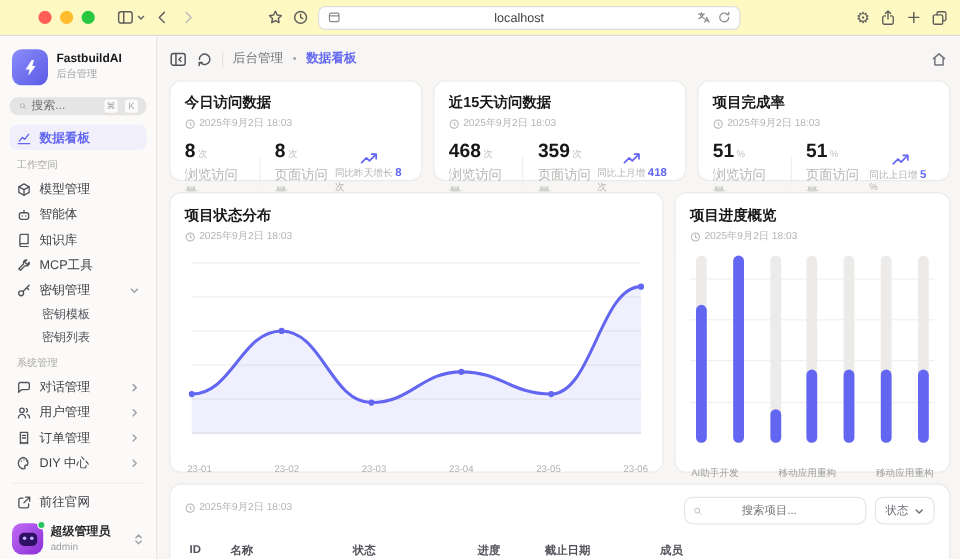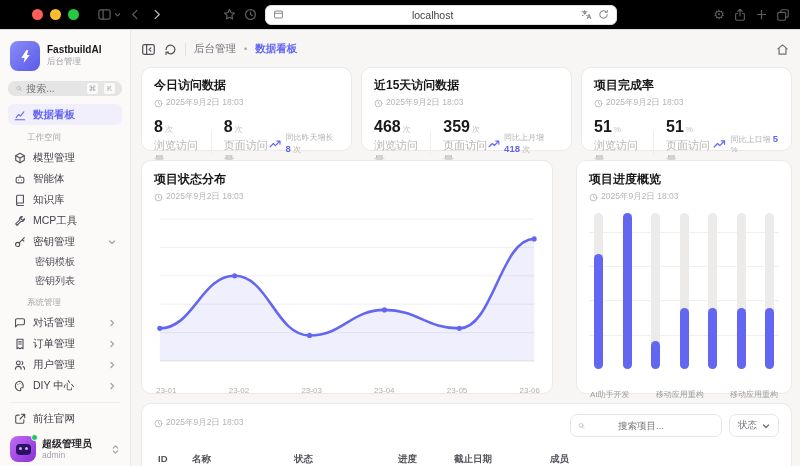--- a/index.html
+++ b/index.html
@@ -2,21 +2,21 @@
 <html><head>
 <meta charset="utf-8">
 <style>
   * { margin:0; padding:0; box-sizing:border-box; }
   html,body { width:800px; height:466px; overflow:hidden; }
   body { font-family:"Liberation Sans","DejaVu Sans",sans-serif; background:#f7f6f4; color:#27272a; }
   svg { display:block; }
   .ico { stroke:currentColor; fill:none; stroke-width:1.3; stroke-linecap:round; stroke-linejoin:round; }
 
   
-  .chrome { height:30px; background:#000000; border-bottom:1px solid #dcdbd9; display:flex; align-items:center; padding:0 10px; gap:8px; }
+  .chrome { height:30px; background:#fef9c3; border-bottom:1px solid #dcdbd9; display:flex; align-items:center; padding:0 10px; gap:8px; }
   .traffic { display:flex; gap:7px; margin-left:22px; margin-right:10px; }
   .traffic span { width:11px; height:11px; border-radius:50%; display:block; }
   .t-red{background:#ff5f57;} .t-yellow{background:#febc2e;} .t-green{background:#28c840;}
   .chrome-btn { color:#5f5e5c; display:flex; align-items:center; gap:2px; font-size:13px; }
   .chrome-btn.dis { color:#c0bfbd; }
   .chrome .sp1 { flex:0.55; } .chrome .sp2 { flex:1; }
   .url-field { width:352px; height:20px; background:#fff; border:1px solid #e0dfdd; border-radius:6px; display:flex; align-items:center; padding:0 7px; gap:6px; color:#8a8987; }
   .url-text { flex:1; text-align:center; font-size:10.5px; color:#3f3f3e; }
   .glyph { font-size:13px; color:#5f5e5c; line-height:1; }
 
@@ -31,21 +31,21 @@
   .logo-sub { font-size:8.5px; color:#a1a1aa; }
   .search-box { height:25px; border:1px solid #e5e4e2; background:#e5e5e5; border-radius:7px; display:flex; align-items:center; padding:0 5px 0 7px; gap:4px; margin-bottom:8px; color:#a6a5a3; }
   .search-box input { border:none; outline:none; width:100%; min-width:0; font-size:10px; color:#71717a; background:transparent; font-family:inherit; }
   .kbd { width:13px; height:13px; border:1px solid #e4e3e1; background:#fafaf9; border-radius:3px; font-size:7.5px; color:#a1a1aa; display:flex; align-items:center; justify-content:center; flex:none; }
   .nav { flex:1; display:flex; flex-direction:column; }
   .nav-item { height:21px; display:flex; align-items:center; gap:7px; padding:0 6px; border-radius:6px; font-size:10.5px; color:#3f3f46; cursor:default; }
   .nav-item .nico { color:#52525b; display:flex; flex:none; }
   .nav-item .chev { margin-left:auto; color:#a1a1aa; display:flex; }
   .nav-item.active { background:#f0effb; color:#6366f1; font-weight:600; }
   .nav-item.active .nico { color:#6366f1; }
-  .nav-sect { font-size:8.5px; color:#a8a7a5; margin:7px 19px 3px; }
+  .nav-sect { font-size:8.5px; color:#a8a7a5; margin:7px 6px 3px; }
   .nav-child { height:19px; display:flex; align-items:center; padding-left:27px; font-size:10px; color:#52525b; }
   .nav-divider { border-top:1px solid #efeeec; margin:6px 2px 5px; }
   .user-row { display:flex; align-items:center; gap:6px; margin-top:5px; padding:2px; }
   .avatar { width:26px; height:26px; border-radius:8px; background:linear-gradient(135deg,#c16cf5,#8b2fd6); position:relative; flex:none; display:flex; align-items:center; justify-content:center; }
   .avatar .face { width:15px; height:11px; background:#2e1065; border-radius:4px; position:relative; }
   .avatar .face::before,.avatar .face::after { content:""; position:absolute; top:3.5px; width:3px; height:3px; border-radius:50%; background:#c4b5fd; }
   .avatar .face::before { left:3px; } .avatar .face::after { right:3px; }
   .online-dot { position:absolute; top:-2px; right:-2px; width:7px; height:7px; border-radius:50%; background:#22c55e; border:1.5px solid #fbfaf9; }
   .user-name { font-size:10px; font-weight:700; color:#27272a; line-height:1.2; }
   .user-role { font-size:8.5px; color:#a1a1aa; }
@@ -64,25 +64,25 @@
 
   .cards-row { display:grid; grid-template-columns:1fr 1fr 1fr; gap:9px; }
   .stat-card { height:84px; padding:9px 12px 8px; }
   .card-title { font-size:12px; font-weight:700; color:#18181b; }
   .card-date { display:flex; align-items:center; gap:3px; font-size:8.5px; color:#b5b4b2; margin-top:3px; }
   .metrics { display:flex; align-items:center; margin-top:9px; }
   .metric .mv { font-size:16px; font-weight:700; color:#18181b; line-height:1.1; }
   .metric .mu { font-size:8px; color:#c2c1bf; font-weight:400; margin-left:2px; }
   .metric .ml { font-size:11px; color:#b5b4b2; margin-top:2px; }
   .m-divider { width:1px; height:24px; background:#efeeec; margin:0 12px; }
-  .trend { margin-left:auto; display:flex; flex-direction:row; align-items:center; gap:2px; }
+  .trend { margin-left:auto; display:flex; flex-direction:column; align-items:center; gap:2px; }
   .trend-text { font-size:8px; color:#b5b4b2; }
   .trend-text b { color:#6366f1; font-size:9.5px; }
 
-  .charts-row { display:grid; grid-template-columns:412px 1fr; gap:23px; margin-top:9px; }
+  .charts-row { display:grid; grid-template-columns:412px 1fr; gap:9px; margin-top:9px; }
   .chart-card { height:234px; padding:10px 12px; }
   .line-plot { width:100%; height:160px; margin-top:6px; }
   .x-labels { display:flex; justify-content:space-between; font-size:8px; color:#b0b0ae; padding:0 0 0 2px; margin-top:17px; }
   .bars-wrap { position:relative; height:156px; margin-top:10px; padding:0 5px; }
   .bars-grid { position:absolute; inset:0; }
   .bars-grid i { position:absolute; left:0; right:0; height:1px; background:#f1f0ee; display:block; }
   .bars { position:relative; height:100%; display:flex; justify-content:space-between; align-items:flex-end; }
   .track { width:9px; height:100%; background:#ecebe9; border-radius:5px; position:relative; }
   .fill { position:absolute; bottom:0; left:0; width:100%; border-radius:5px; background:#6366f1; }
   .bar-labels { display:flex; justify-content:space-between; font-size:8px; color:#9d9c9a; margin-top:20px; padding:0 1px; }
@@ -272,39 +272,39 @@
         <span>对话管理</span>
         <span class="chev">
             <svg class="ico" width="8" height="8" viewBox="0 0 8 8">
               <path d="M3 1.5L5.5 4 3 6.5"></path>
             </svg>
           </span>
       </div>
       <div class="nav-item">
         <span class="nico">
             <svg class="ico" width="12" height="12" viewBox="0 0 14 14">
-              <path d="M3.5 1.5h7v11l-1.7-1.2L7 12.5 5.2 11.3 3.5 12.5z"></path>
-              <path d="M5.5 4.5h3M5.5 7h3"></path>
-            </svg>
-          </span>
-        <span>订单管理</span>
+              <circle cx="5" cy="4.6" r="2.2"></circle>
+              <path d="M1.6 12a3.4 3.4 0 016.8 0M9.3 2.8a2.2 2.2 0 010 3.7M10.6 8.8a3.4 3.4 0 011.8 3.2"></path>
+            </svg>
+          </span>
+        <span>用户管理</span>
         <span class="chev">
             <svg class="ico" width="8" height="8" viewBox="0 0 8 8">
               <path d="M3 1.5L5.5 4 3 6.5"></path>
             </svg>
           </span>
       </div>
       <div class="nav-item">
         <span class="nico">
             <svg class="ico" width="12" height="12" viewBox="0 0 14 14">
-              <circle cx="5" cy="4.6" r="2.2"></circle>
-              <path d="M1.6 12a3.4 3.4 0 016.8 0M9.3 2.8a2.2 2.2 0 010 3.7M10.6 8.8a3.4 3.4 0 011.8 3.2"></path>
-            </svg>
-          </span>
-        <span>用户管理</span>
+              <path d="M3.5 1.5h7v11l-1.7-1.2L7 12.5 5.2 11.3 3.5 12.5z"></path>
+              <path d="M5.5 4.5h3M5.5 7h3"></path>
+            </svg>
+          </span>
+        <span>订单管理</span>
         <span class="chev">
             <svg class="ico" width="8" height="8" viewBox="0 0 8 8">
               <path d="M3 1.5L5.5 4 3 6.5"></path>
             </svg>
           </span>
       </div>
       <div class="nav-item">
         <span class="nico">
             <svg class="ico" width="12" height="12" viewBox="0 0 14 14">
               <path d="M7 1.5a5.5 5.5 0 100 11c1.1 0 1.3-.9.8-1.6-.5-.8.1-1.9 1.1-1.9h1.4A5.5 5.5 0 007 1.5z"></path>

